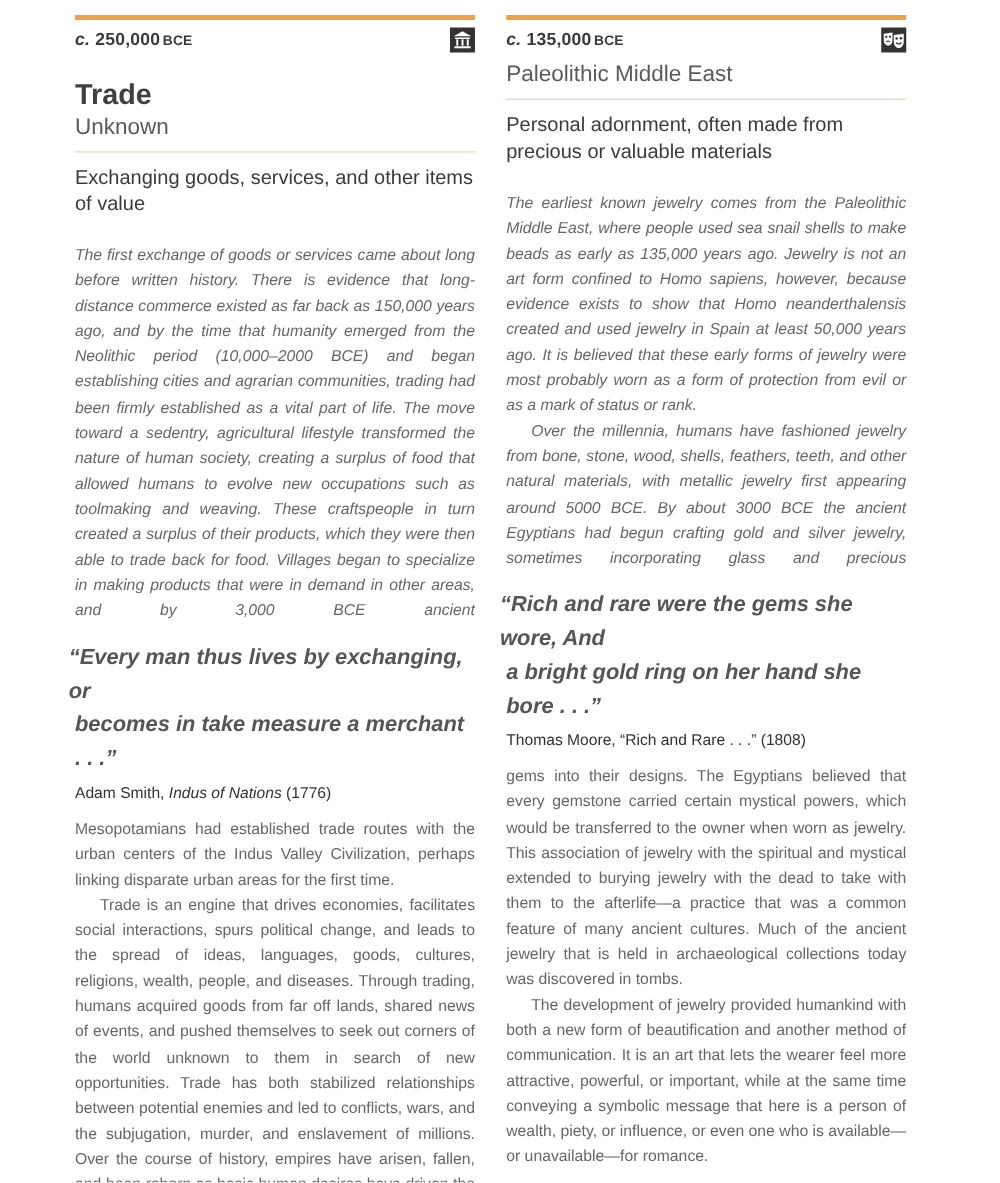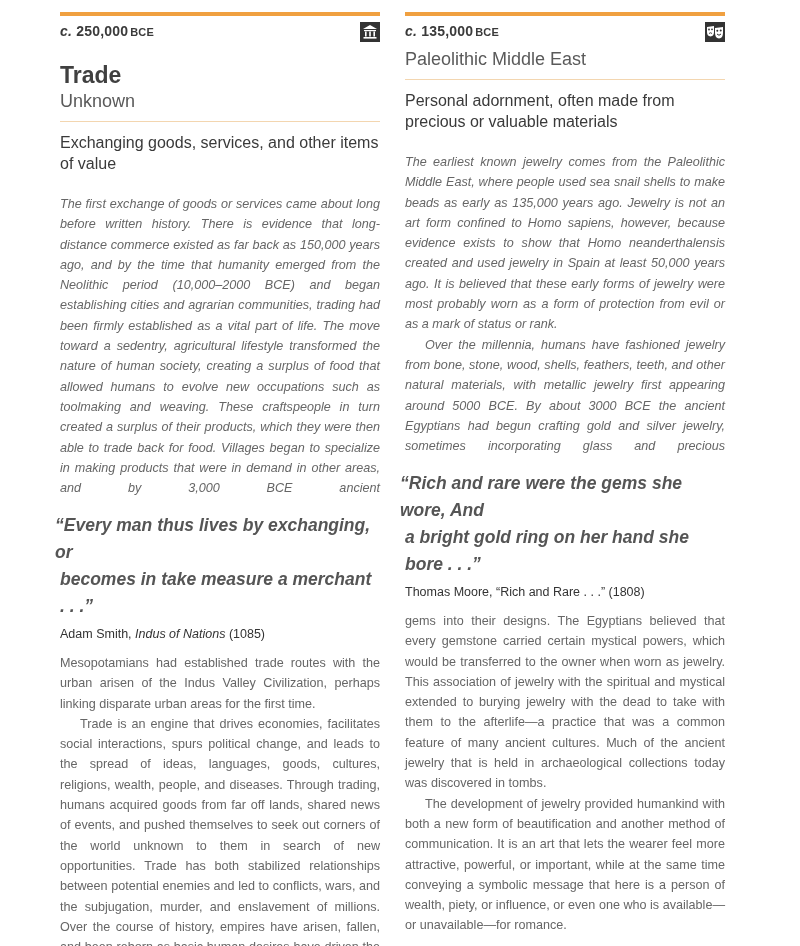--- a/index.html
+++ b/index.html
@@ -58,24 +58,24 @@
   <div class="body p1">
     <p>The first exchange of goods or services came about long before written history. There is evidence that long-distance commerce existed as far back as 150,000 years ago, and by the time that humanity emerged from the Neolithic period (10,000–2000 BCE) and began establishing cities and agrarian communities, trading had been firmly established as a vital part of life. The move toward a sedentry, agricultural lifestyle transformed the nature of human society, creating a surplus of food that allowed humans to evolve new occupations such as toolmaking and weaving. These craftspeople in turn created a surplus of their products, which they were then able to trade back for food. Villages began to specialize in making products that were in demand in other areas, and by 3,000 BCE ancient</p>
   </div>
   <div class="quote">
     <span>“Every man thus lives by exchanging, or</span>
     <span class="l2">becomes in take measure a merchant . . .”</span>
   </div>
   <div class="attrib">
     <span>Adam Smith,</span>
     <i>Indus of Nations</i>
-    <span>(1085)</span>
+    <span>(1776)</span>
   </div>
   <div class="body p2">
-    <p class="last">Mesopotamians had established trade routes with the urban arisen of the Indus Valley Civilization, perhaps linking disparate urban areas for the first time.</p>
+    <p class="last">Mesopotamians had established trade routes with the urban centers of the Indus Valley Civilization, perhaps linking disparate urban areas for the first time.</p>
     <p class="indent last"><span>Trade is an engine that drives economies, facilitates social interactions, spurs political change, and leads to the spread of ideas, languages, goods, cultures, religions, wealth, people, and diseases. Through trading, humans acquired goods from far off lands, shared news of events, and pushed themselves to seek out corners of the world unknown to them in search of new opportunities. Trade has both stabilized relationships between potential enemies and led to conflicts, wars, and the subjugation, murder, and enslavement of millions. Over the course of history, empires have arisen, fallen, and been reborn as basic human desires have driven the need for trade.</span><span class="mt">MT</span></p>
   </div>
 </div>
 
 <div class="col right">
   <div class="topbar"></div>
   <div class="dateline">
     <div class="date">
       <span class="circa">c.</span>
       <span>135,000</span><span class="bce">BCE</span>

